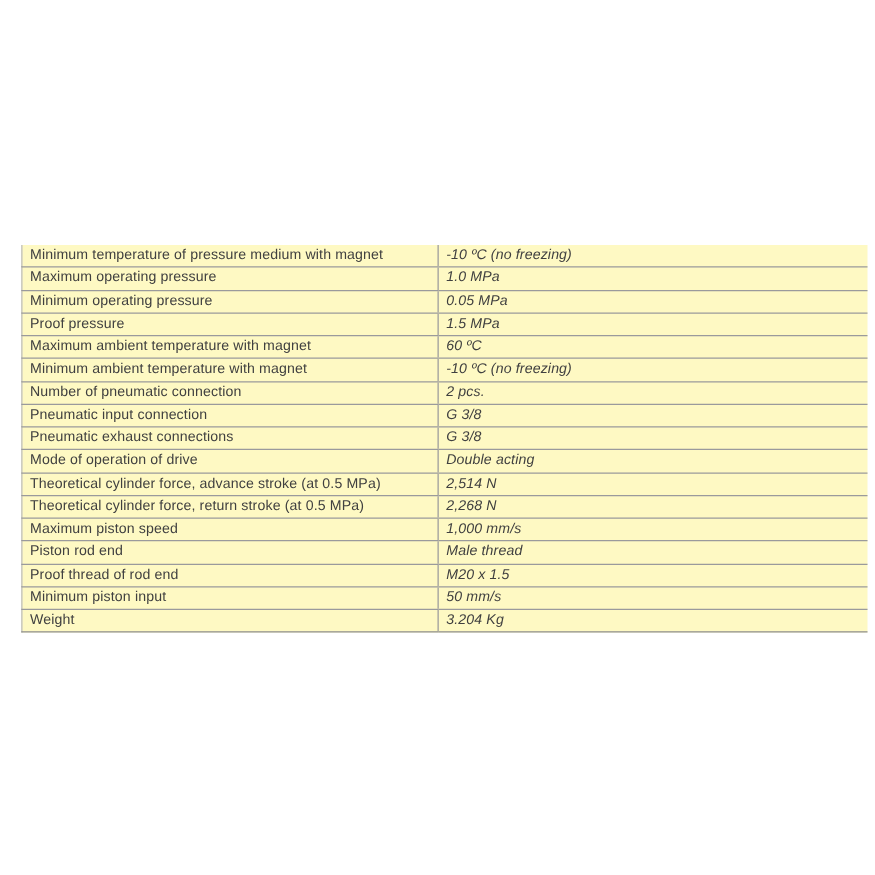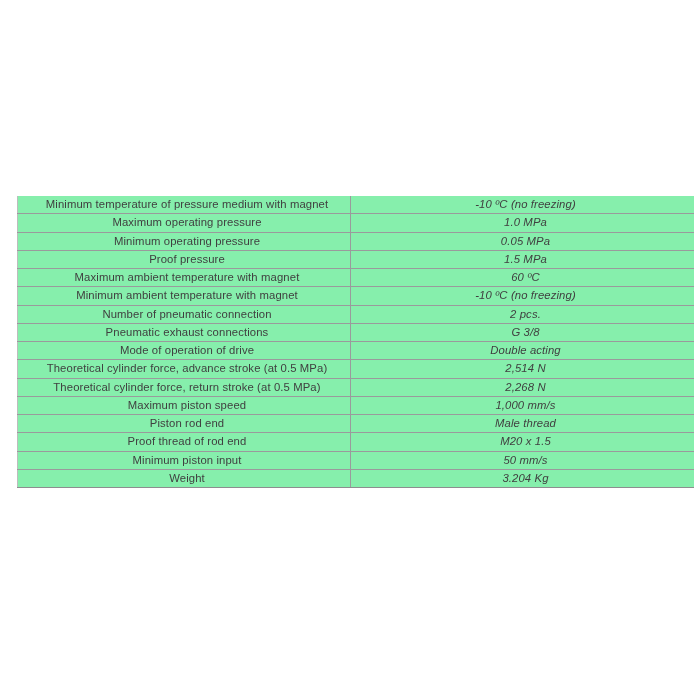--- a/index.html
+++ b/index.html
@@ -27,22 +27,21 @@
     position: absolute;
     left: 17px;
     top: 196px;
     width: 663px;
   }
 
   table.spec-table {
     width: 663px;
     border-collapse: collapse;
     table-layout: fixed;
-    background: #86efac;
-    text-align: center;
+    background: #fef9c3;
   }
 
   table.spec-table tr {
     height: 17.25px;
   }
 
   table.spec-table td {
     border-bottom: 1px solid #9a9a9c;
     padding: 0 0 0 6px;
     font-size: 11.3px;
@@ -101,20 +100,24 @@
           </tr>
           <tr>
             <td class="param">Minimum ambient temperature with magnet</td>
             <td class="value">-10 ºC (no freezing)</td>
           </tr>
           <tr>
             <td class="param">Number of pneumatic connection</td>
             <td class="value">2 pcs.</td>
           </tr>
           <tr>
+            <td class="param">Pneumatic input connection</td>
+            <td class="value">G 3/8</td>
+          </tr>
+          <tr>
             <td class="param">Pneumatic exhaust connections</td>
             <td class="value">G 3/8</td>
           </tr>
           <tr>
             <td class="param">Mode of operation of drive</td>
             <td class="value">Double acting</td>
           </tr>
           <tr>
             <td class="param">Theoretical cylinder force, advance stroke (at 0.5 MPa)</td>
             <td class="value">2,514 N</td>

